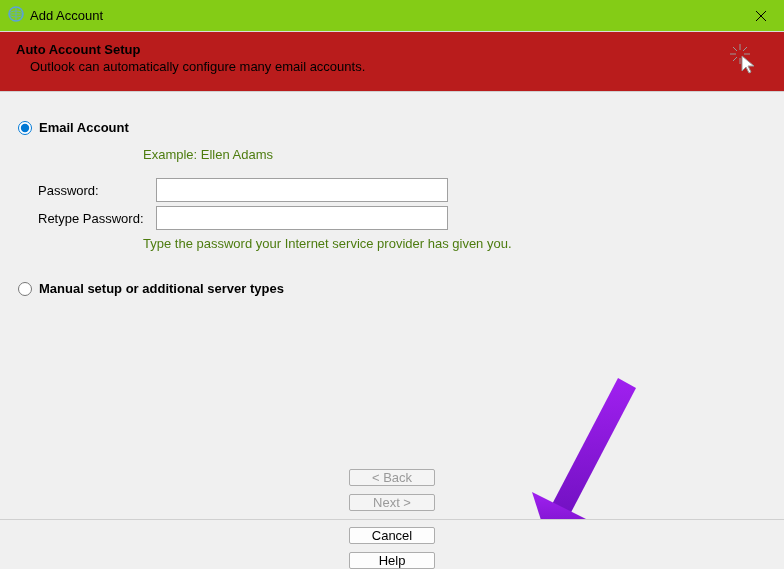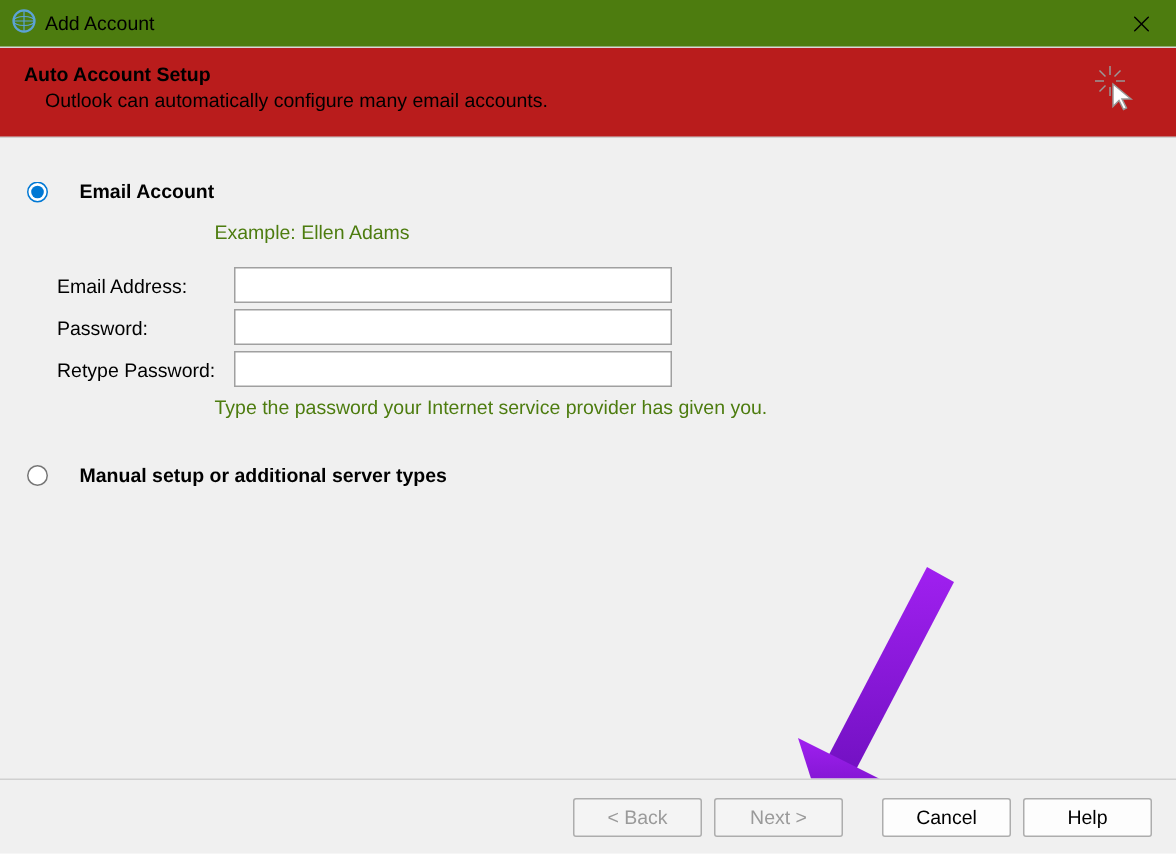--- a/index.html
+++ b/index.html
@@ -15,21 +15,21 @@
       height: 569px;
       overflow: hidden;
       position: relative;
     }
     .titlebar {
       height: 32px;
       display: flex;
       align-items: center;
       justify-content: space-between;
       padding: 0 0 0 8px;
-      background: #4d7c0f;
+      background: #84cc16;
       border-bottom: 1px solid #d9d9d9;
     }
     .titlebar-left {
       display: flex;
       align-items: center;
       gap: 6px;
     }
     .titlebar-title {
       font-size: 13px;
       color: #000;
@@ -69,21 +69,21 @@
     }
     .main-area {
       background: #f0f0f0;
       padding: 28px 18px 0 18px;
       height: calc(569px - 32px - 56px - 50px);
       position: relative;
     }
     .radio-row {
       display: flex;
       align-items: center;
-      gap: 21px;
+      gap: 7px;
       margin-bottom: 12px;
     }
     .radio-row.manual {
       margin-top: 30px;
     }
     .radio-label {
       font-weight: bold;
       font-size: 13px;
     }
     input[type="radio"] {
@@ -127,20 +127,21 @@
       left: 0;
       right: 0;
       height: 50px;
       background: #f0f0f0;
       border-top: 1px solid #d0d0d0;
       display: flex;
       align-items: center;
       justify-content: flex-end;
       padding: 0 16px;
       gap: 8px;
+      flex-direction: column;
     }
     .wizard-btn {
       min-width: 86px;
       height: 26px;
       border: 1px solid #adadad;
       background: #fdfdfd;
       font-size: 13px;
       border-radius: 2px;
       cursor: pointer;
       padding: 0 10px;
@@ -202,24 +203,20 @@
 
   <div class="radio-row">
     <input type="radio" name="setup-type" checked="" style="">
     <span class="radio-label">Email Account</span>
   </div>
 
   <div class="form-block">
 
     <div class="form-hint">Example: Ellen Adams</div>
 
-    <div class="form-row">
-      <span class="form-label">Email Address:</span>
-      <input type="text" class="form-input" value="" style="">
-    </div>
 
     <div class="form-row">
       <span class="form-label">Password:</span>
       <input type="password" class="form-input" value="" style="">
     </div>
     <div class="form-row" style="margin-top:4px;">
       <span class="form-label">Retype Password:</span>
       <input type="password" class="form-input" value="" style="">
     </div>
     <div class="form-hint last">Type the password your Internet service provider has given you.</div>

